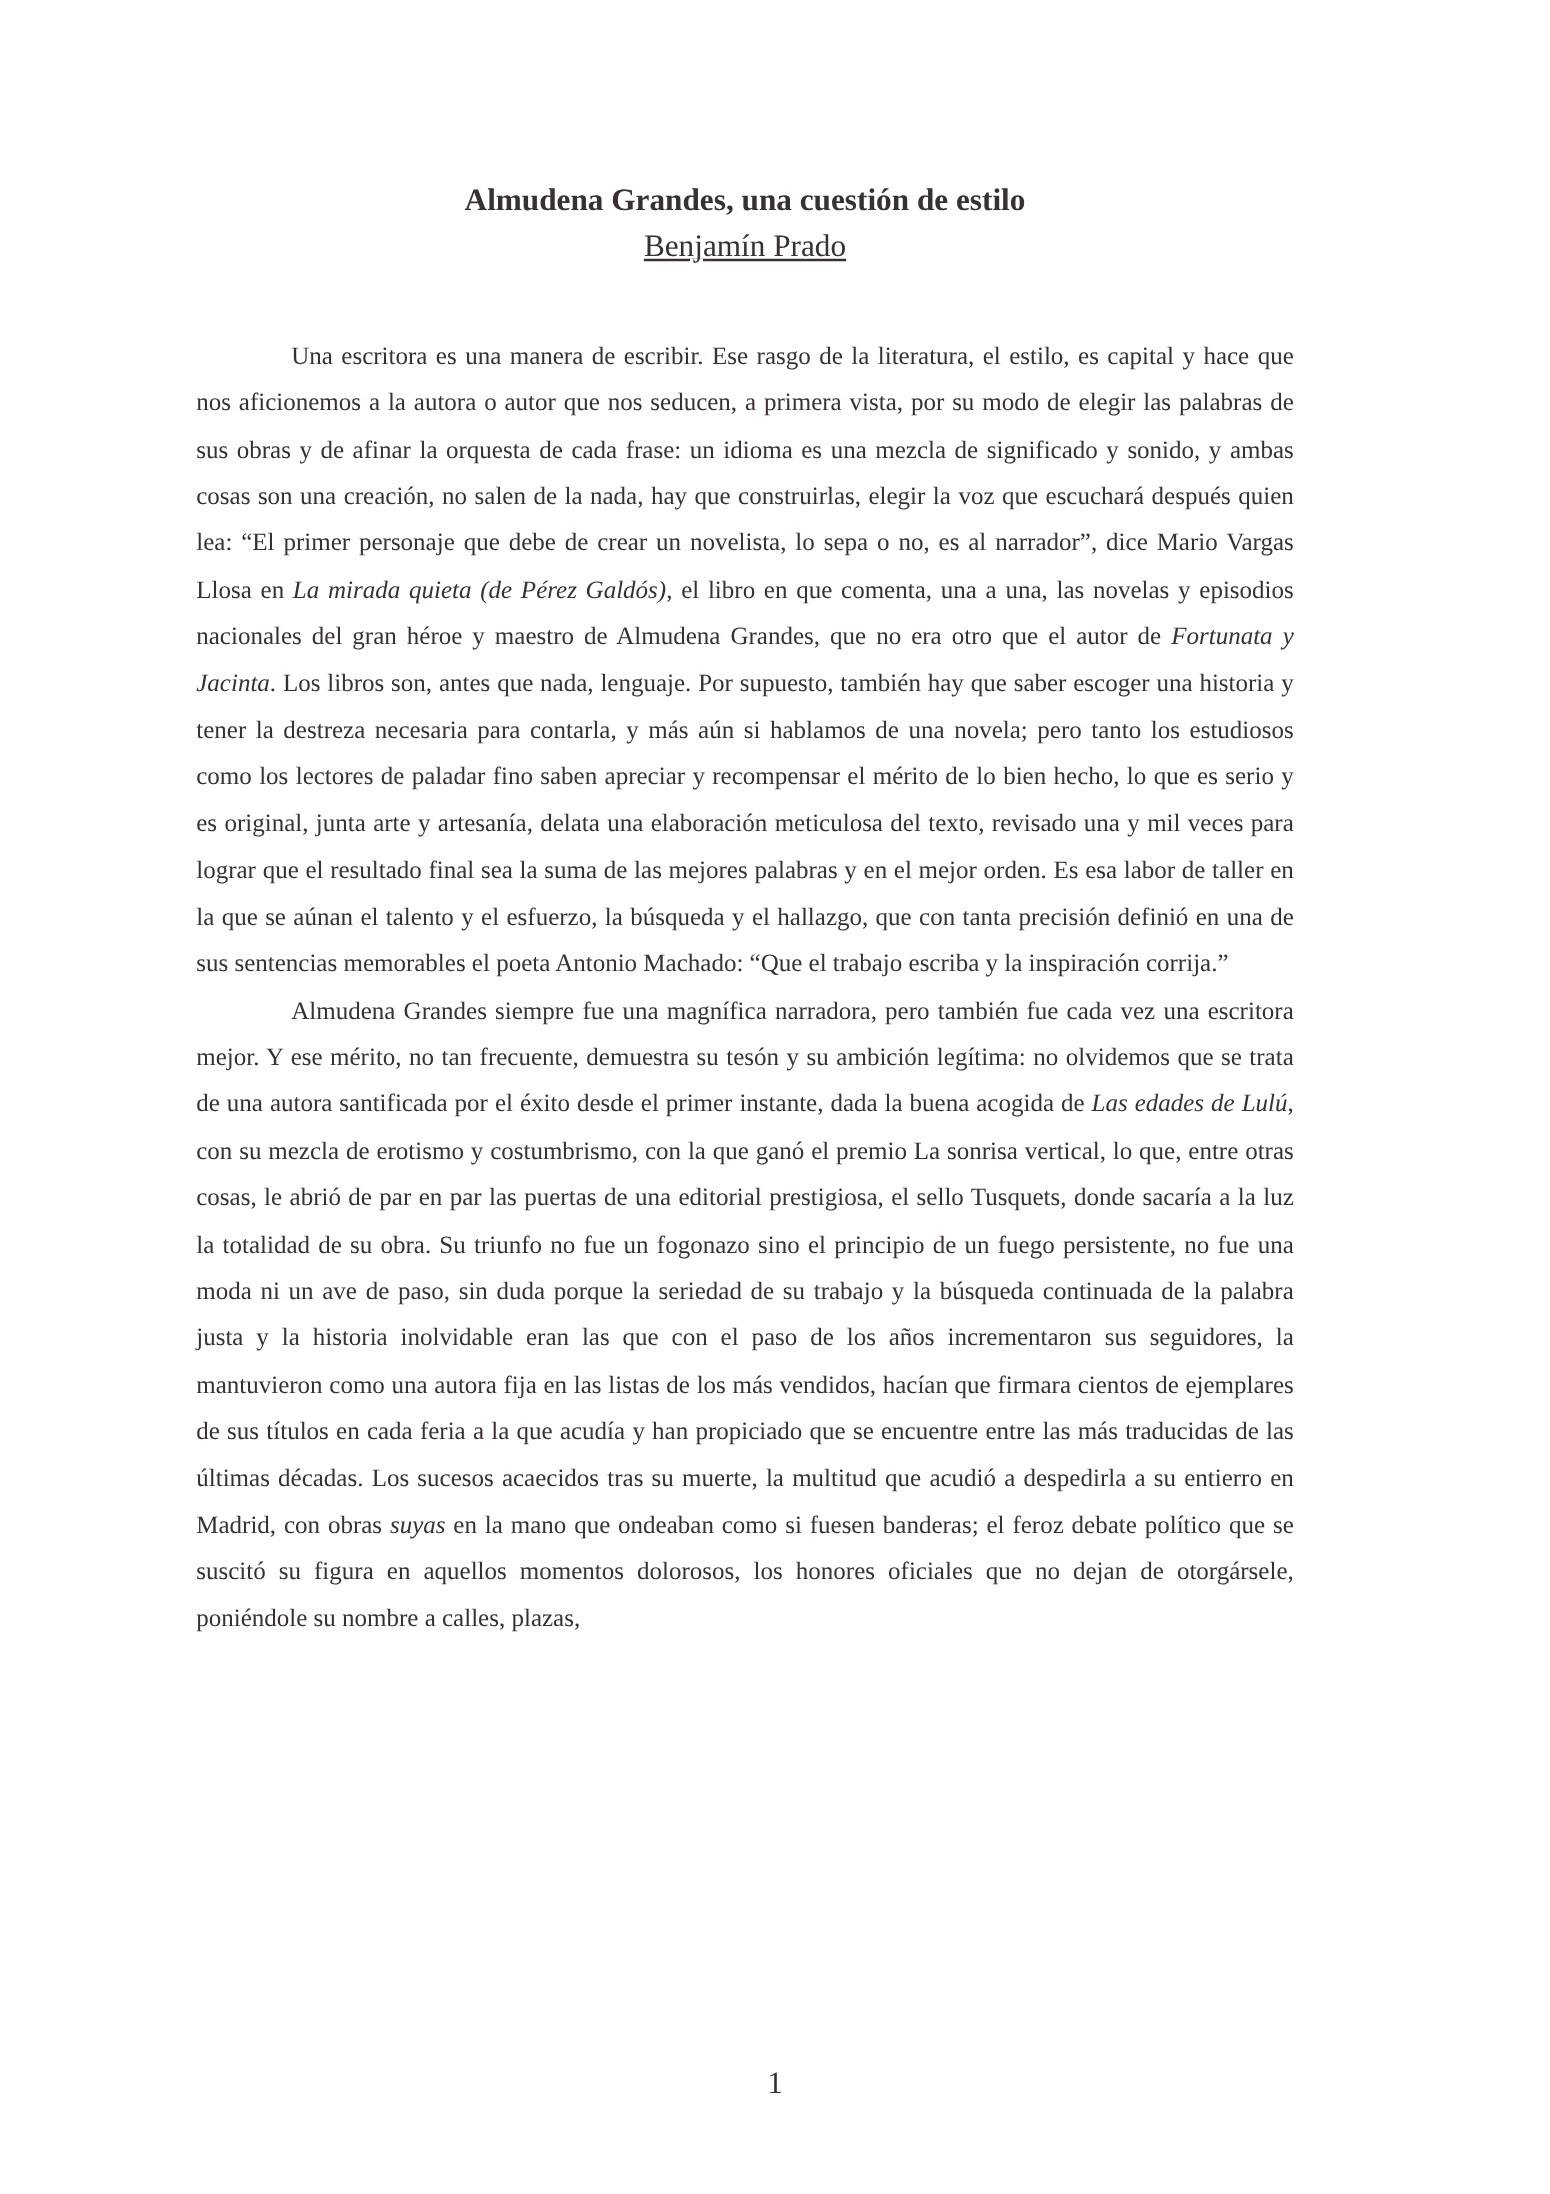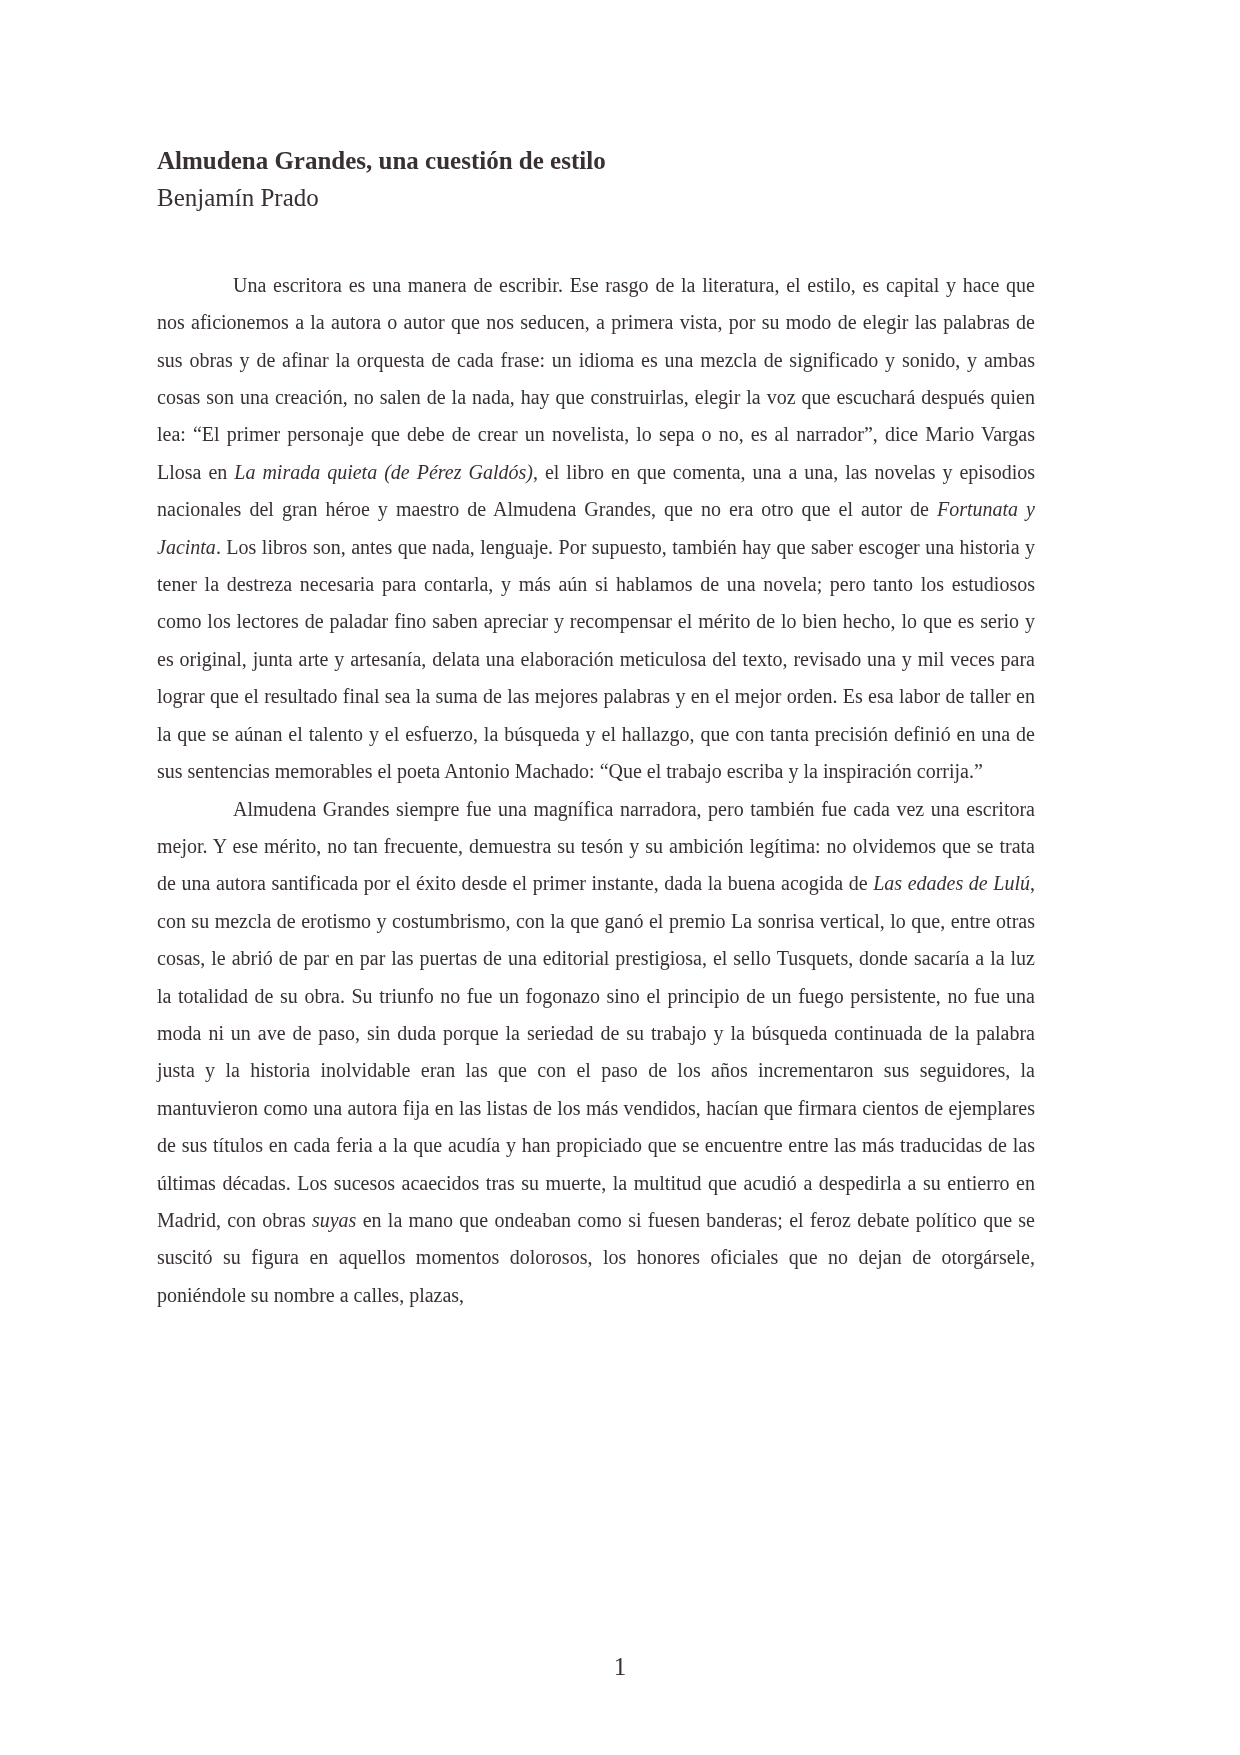--- a/index.html
+++ b/index.html
@@ -17,33 +17,34 @@
     height: 1755px;
     background: var(--page-bg);
     color: var(--text-color);
     font-family: "Liberation Serif", "DejaVu Serif", serif;
     overflow: hidden;
   }
   .doc-header {
     padding-top: 142px;
     margin-left: 157px;
     margin-right: 205px;
-    text-align: left;
+    text-align: center;
   }
   .doc-title {
     margin: 0;
     font-size: 25px;
     font-weight: bold;
     line-height: 37.4px;
   }
   .doc-author {
     margin: 0;
     font-size: 25px;
     font-weight: normal;
     line-height: 37.4px;
+    text-decoration: underline;
   }
   .doc-body {
     margin: 50px 205px 0 157px;
     font-size: 20px;
     line-height: 37.4px;
     text-align: justify;
     text-justify: inter-word;
   }
   .para {
     margin: 0;

